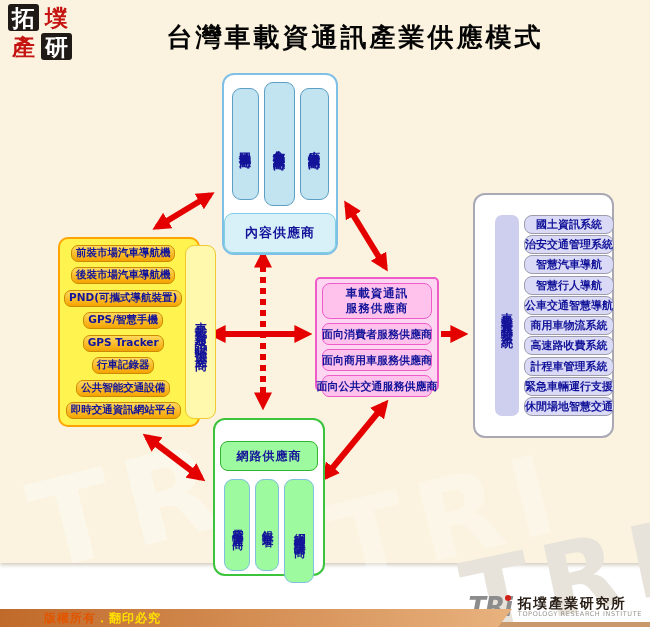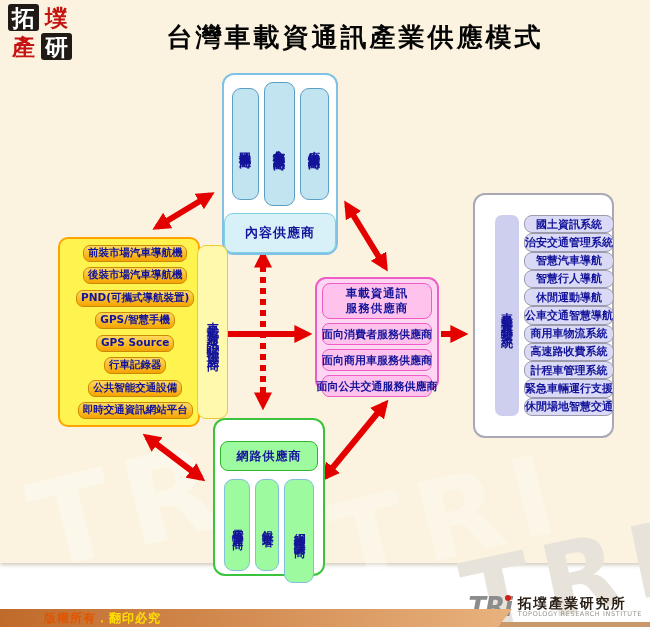--- a/index.html
+++ b/index.html
@@ -30,26 +30,26 @@
   .g-content{left:222px;top:73px;width:116px;height:182px;background:#fff;border:2px solid #7fc0e6;padding:7px 0 6px;}
   .g-content .row{display:flex;justify-content:center;align-items:center;gap:5px;height:124px;}
   .vc{background:#c2e4f0;border:1.5px solid #5c9fc4;border-radius:9px;font-size:12px;letter-spacing:1px;box-sizing:border-box;}
   .vc1{width:27px;height:112px;}
   .vc2{width:31px;height:124px;}
   .vc3{width:29px;height:112px;}
   .content-bar{margin-top:7px;height:38px;background:#d8f0f8;border:1.5px solid #7fd0e4;border-radius:9px;font-size:13px;letter-spacing:1px;}
 
   
   .g-device{left:58px;top:237px;width:142px;height:190px;background:#fff34f;border:2px solid #ffa300;border-radius:10px;display:flex;padding:6px 3px 6px 4px;}
-  .dev-col{flex:1;display:flex;flex-direction:column;justify-content:space-between;align-items:center;overflow:visible;margin-left:12px;}
+  .dev-col{flex:1;display:flex;flex-direction:column;justify-content:space-between;align-items:center;overflow:visible;}
   .dev-item{height:15px;background:linear-gradient(#ffd95e,#f5a400);border:1px solid #cc8a00;border-radius:7px;font-size:10.5px;line-height:13px;padding:0 4px;white-space:nowrap;}
   .dev-strip{width:29px;margin-left:3px;background:#fff9ad;border:1px solid #f0c830;border-radius:9px;font-size:12.5px;letter-spacing:4px;}
 
   
-  .g-service{left:315px;top:277px;width:124px;height:114px;background:#ffd6f2;border:2px solid #ee5cc8;border-radius:11px;padding:4px 5px;}
+  .g-service{left:315px;top:277px;width:124px;height:114px;background:#ffd6f2;border:2px solid #ee5cc8;border-radius:5px;padding:4px 5px;}
   .svc-head{height:34px;background:#ffc2ec;border:1.5px solid #ee5cc8;border-radius:8px;display:flex;flex-direction:column;align-items:center;justify-content:center;font-size:11.5px;line-height:1.3;letter-spacing:1px;}
   .svc-item{margin-top:4px;height:20px;background:#ffc2ec;border:1.5px solid #ee5cc8;border-radius:7px;font-size:11px;}
 
   
   .g-system{left:473px;top:193px;width:141px;height:245px;background:#fff;border:2px solid #a9a9b5;display:flex;padding:20px;}
   .sys-strip{width:24px;background:#cecfef;border-radius:7px;font-size:12px;letter-spacing:3px;margin-right:5px;}
   .sys-col{flex:1;display:flex;flex-direction:column;justify-content:space-between;}
   .sys-item{height:17px;background:#dadaf6;border:1px solid #9c9cac;border-radius:8px;font-size:11px;}
 
   
@@ -120,21 +120,21 @@
     </div>
     <div class="content-bar hbox navy">內容供應商</div>
   </div>
 
   <div class="grp g-device">
     <div class="dev-col">
       <div class="dev-item navy">前裝市場汽車導航機</div>
       <div class="dev-item navy">後裝市場汽車導航機</div>
       <div class="dev-item navy">PND(可攜式導航裝置)</div>
       <div class="dev-item navy">GPS/智慧手機</div>
-      <div class="dev-item navy">GPS Source</div>
+      <div class="dev-item navy">GPS Tracker</div>
       <div class="dev-item navy">行車記錄器</div>
       <div class="dev-item navy">公共智能交通設備</div>
       <div class="dev-item navy">即時交通資訊網站平台</div>
     </div>
     <div class="dev-strip vtext navy">車載資通訊設備供應商</div>
   </div>
 
   <div class="grp g-service">
     <div class="svc-head navy">
       <span>車載資通訊</span>
@@ -145,21 +145,20 @@
     <div class="svc-item hbox navy">面向公共交通服務供應商</div>
   </div>
 
   <div class="grp g-system">
     <div class="sys-strip vtext navy">車載資通訊分項系統</div>
     <div class="sys-col">
       <div class="sys-item hbox navy">國土資訊系統</div>
       <div class="sys-item hbox navy">治安交通管理系統</div>
       <div class="sys-item hbox navy">智慧汽車導航</div>
       <div class="sys-item hbox navy">智慧行人導航</div>
-      <div class="sys-item hbox navy">休閒運動導航</div>
       <div class="sys-item hbox navy">公車交通智慧導航</div>
       <div class="sys-item hbox navy">商用車物流系統</div>
       <div class="sys-item hbox navy">高速路收費系統</div>
       <div class="sys-item hbox navy">計程車管理系統</div>
       <div class="sys-item hbox navy">緊急車輛運行支援</div>
       <div class="sys-item hbox navy">休閒場地智慧交通</div>
     </div>
   </div>
 
   <div class="grp g-network">

